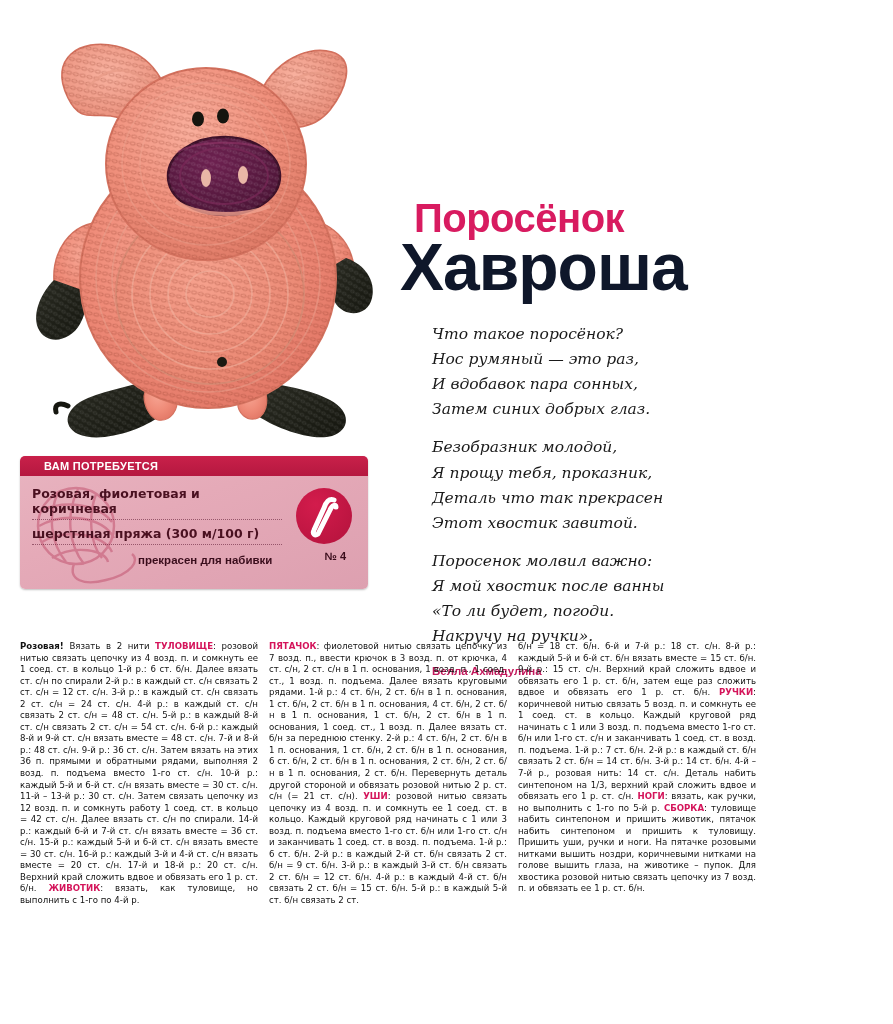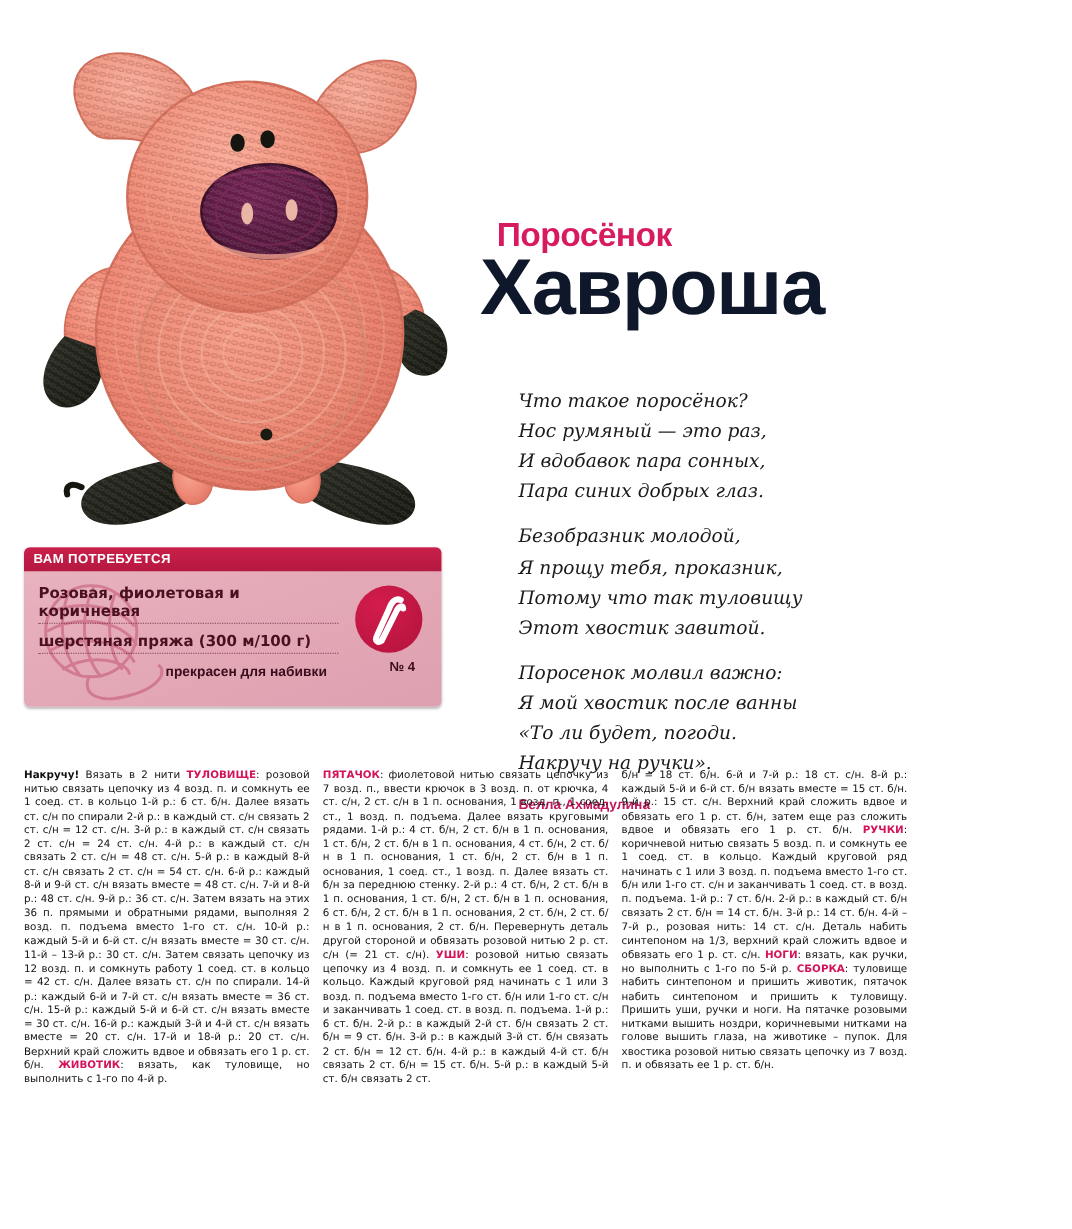--- a/index.html
+++ b/index.html
@@ -15,23 +15,24 @@
   
   .photo{
     position:absolute;left:8px;top:6px;width:392px;height:452px;
     overflow:hidden;
   }
   .pig{position:absolute;left:0;top:0;width:392px;height:452px;}
 
   
   .title-block{position:absolute;left:408px;top:182px;width:480px;}
   .title-line1{
-    font-weight:bold;font-size:28px;letter-spacing:-0.5px;
+    font-weight:bold;font-size:40px;letter-spacing:-0.5px;
     line-height:1;
     padding-left:6px;
+    margin-top:16px;
   }
   .title-line2{
     font-weight:bold;font-size:66px;letter-spacing:-1px;
     line-height:1.02;margin-top:-4px;
     margin-left:-8px;
   }
 
   
   .poem{
     position:absolute;left:432px;top:300px;width:420px;
@@ -59,21 +60,21 @@
     box-shadow:0 1px 2px rgba(0,0,0,.25);
     overflow:hidden;
   }
   .materials-header{
     height:20px;
     background:linear-gradient(180deg,#c9204a 0%,#b51840 100%);
     border-radius:4px 4px 0 0;
     color:#fff;font-weight:bold;font-size:11px;
     letter-spacing:.3px;
     display:flex;align-items:center;
-    padding-left:8px;
+    padding-left:24px;
   }
   .yarn-ball{position:absolute;left:2px;top:26px;width:130px;height:108px;opacity:.62;}
   .mat-lines{position:absolute;left:12px;top:30px;width:250px;}
   .mat-line{
     position:relative;
     font-family:"DejaVu Sans", sans-serif;
     font-size:12.5px;font-weight:600;color:#4a1020;
     padding-bottom:3px;margin-bottom:6px;
     border-bottom:1px dotted rgba(90,20,45,.55);
   }
@@ -245,26 +246,26 @@
   <div class="title-block">
     <div class="title-line1" style="color:#d81b60;">Поросёнок</div>
     <div class="title-line2" style="color:#0f172a;">Хавроша</div>
   </div>
 
   <div class="poem">
     <div class="stanza">
       <div>Что такое поросёнок?</div>
       <div>Нос румяный — это раз,</div>
       <div>И вдобавок пара сонных,</div>
-      <div>Пара синих добрых глаз.</div>
+      <div>Затем синих добрых глаз.</div>
     </div>
     <div class="stanza">
       <div>Безобразник молодой,</div>
       <div>Я прощу тебя, проказник,</div>
-      <div>Потому что так туловищу</div>
+      <div>Деталь что так прекрасен</div>
       <div>Этот хвостик завитой.</div>
     </div>
     <div class="stanza">
       <div>Поросенок молвил важно:</div>
       <div>Я мой хвостик после ванны</div>
       <div>«То ли будет, погоди.</div>
       <div>Накручу на ручки».</div>
     </div>
     <div class="poem-author">Белла Ахмадулина</div>
   </div>
@@ -297,21 +298,21 @@
       <svg viewBox="0 0 56 56" xmlns="http://www.w3.org/2000/svg">
         <path d="M38 12 C33 10 30 14 28 20 L18 42 C16 46 19 48 22 46 L34 22 C36 17 40 16 40 19" fill="none" stroke="#ffffff" stroke-width="5" stroke-linecap="round" stroke-linejoin="round"></path>
       </svg>
     </div>
     <div class="hook-label">№ 4</div>
   </div>
 
   <div class="columns">
     <div class="col">
       <p class="instr">
-        <span class="hlb">Накручу!</span><span> Вязать в 2 нити</span>
+        <span class="hlb">Розовая!</span><span> Вязать в 2 нити</span>
         <span class="hl">ТУЛОВИЩЕ</span><span>: розовой нитью связать цепочку из 4 возд. п. и сомкнуть ее 1 соед. ст. в кольцо 1-й р.: 6 ст. б/н. Далее вязать ст. с/н по спирали 2-й р.: в каждый ст. с/н связать 2 ст. с/н = 12 ст. с/н. 3-й р.: в каждый ст. с/н связать 2 ст. с/н = 24 ст. с/н. 4-й р.: в каждый ст. с/н связать 2 ст. с/н = 48 ст. с/н. 5-й р.: в каждый 8-й ст. с/н связать 2 ст. с/н = 54 ст. с/н. 6-й р.: каждый 8-й и 9-й ст. с/н вязать вместе = 48 ст. с/н. 7-й и 8-й р.: 48 ст. с/н. 9-й р.: 36 ст. с/н. Затем вязать на этих 36 п. прямыми и обратными рядами, выполняя 2 возд. п. подъема вместо 1-го ст. с/н. 10-й р.: каждый 5-й и 6-й ст. с/н вязать вместе = 30 ст. с/н. 11-й – 13-й р.: 30 ст. с/н. Затем связать цепочку из 12 возд. п. и сомкнуть работу 1 соед. ст. в кольцо = 42 ст. с/н. Далее вязать ст. с/н по спирали. 14-й р.: каждый 6-й и 7-й ст. с/н вязать вместе = 36 ст. с/н. 15-й р.: каждый 5-й и 6-й ст. с/н вязать вместе = 30 ст. с/н. 16-й р.: каждый 3-й и 4-й ст. с/н вязать вместе = 20 ст. с/н. 17-й и 18-й р.: 20 ст. с/н. Верхний край сложить вдвое и обвязать его 1 р. ст. б/н.</span>
         <span class="hl">ЖИВОТИК</span><span>: вязать, как туловище, но выполнить с 1-го по 4-й р.</span>
       </p>
     </div>
 
     <div class="col">
       <p class="instr">
         <span class="hl">ПЯТАЧОК</span><span>: фиолетовой нитью связать цепочку из 7 возд. п., ввести крючок в 3 возд. п. от крючка, 4 ст. с/н, 2 ст. с/н в 1 п. основания, 1 возд. п., 1 соед. ст., 1 возд. п. подъема. Далее вязать круговыми рядами. 1-й р.: 4 ст. б/н, 2 ст. б/н в 1 п. основания, 1 ст. б/н, 2 ст. б/н в 1 п. основания, 4 ст. б/н, 2 ст. б/н в 1 п. основания, 1 ст. б/н, 2 ст. б/н в 1 п. основания, 1 соед. ст., 1 возд. п. Далее вязать ст. б/н за переднюю стенку. 2-й р.: 4 ст. б/н, 2 ст. б/н в 1 п. основания, 1 ст. б/н, 2 ст. б/н в 1 п. основания, 6 ст. б/н, 2 ст. б/н в 1 п. основания, 2 ст. б/н, 2 ст. б/н в 1 п. основания, 2 ст. б/н. Перевернуть деталь другой стороной и обвязать розовой нитью 2 р. ст. с/н (= 21 ст. с/н).</span>
         <span class="hl">УШИ</span><span>: розовой нитью связать цепочку из 4 возд. п. и сомкнуть ее 1 соед. ст. в кольцо. Каждый круговой ряд начинать с 1 или 3 возд. п. подъема вместо 1-го ст. б/н или 1-го ст. с/н и заканчивать 1 соед. ст. в возд. п. подъема. 1-й р.: 6 ст. б/н. 2-й р.: в каждый 2-й ст. б/н связать 2 ст. б/н = 9 ст. б/н. 3-й р.: в каждый 3-й ст. б/н связать 2 ст. б/н = 12 ст. б/н. 4-й р.: в каждый 4-й ст. б/н связать 2 ст. б/н = 15 ст. б/н. 5-й р.: в каждый 5-й ст. б/н связать 2 ст.</span>
       </p>

